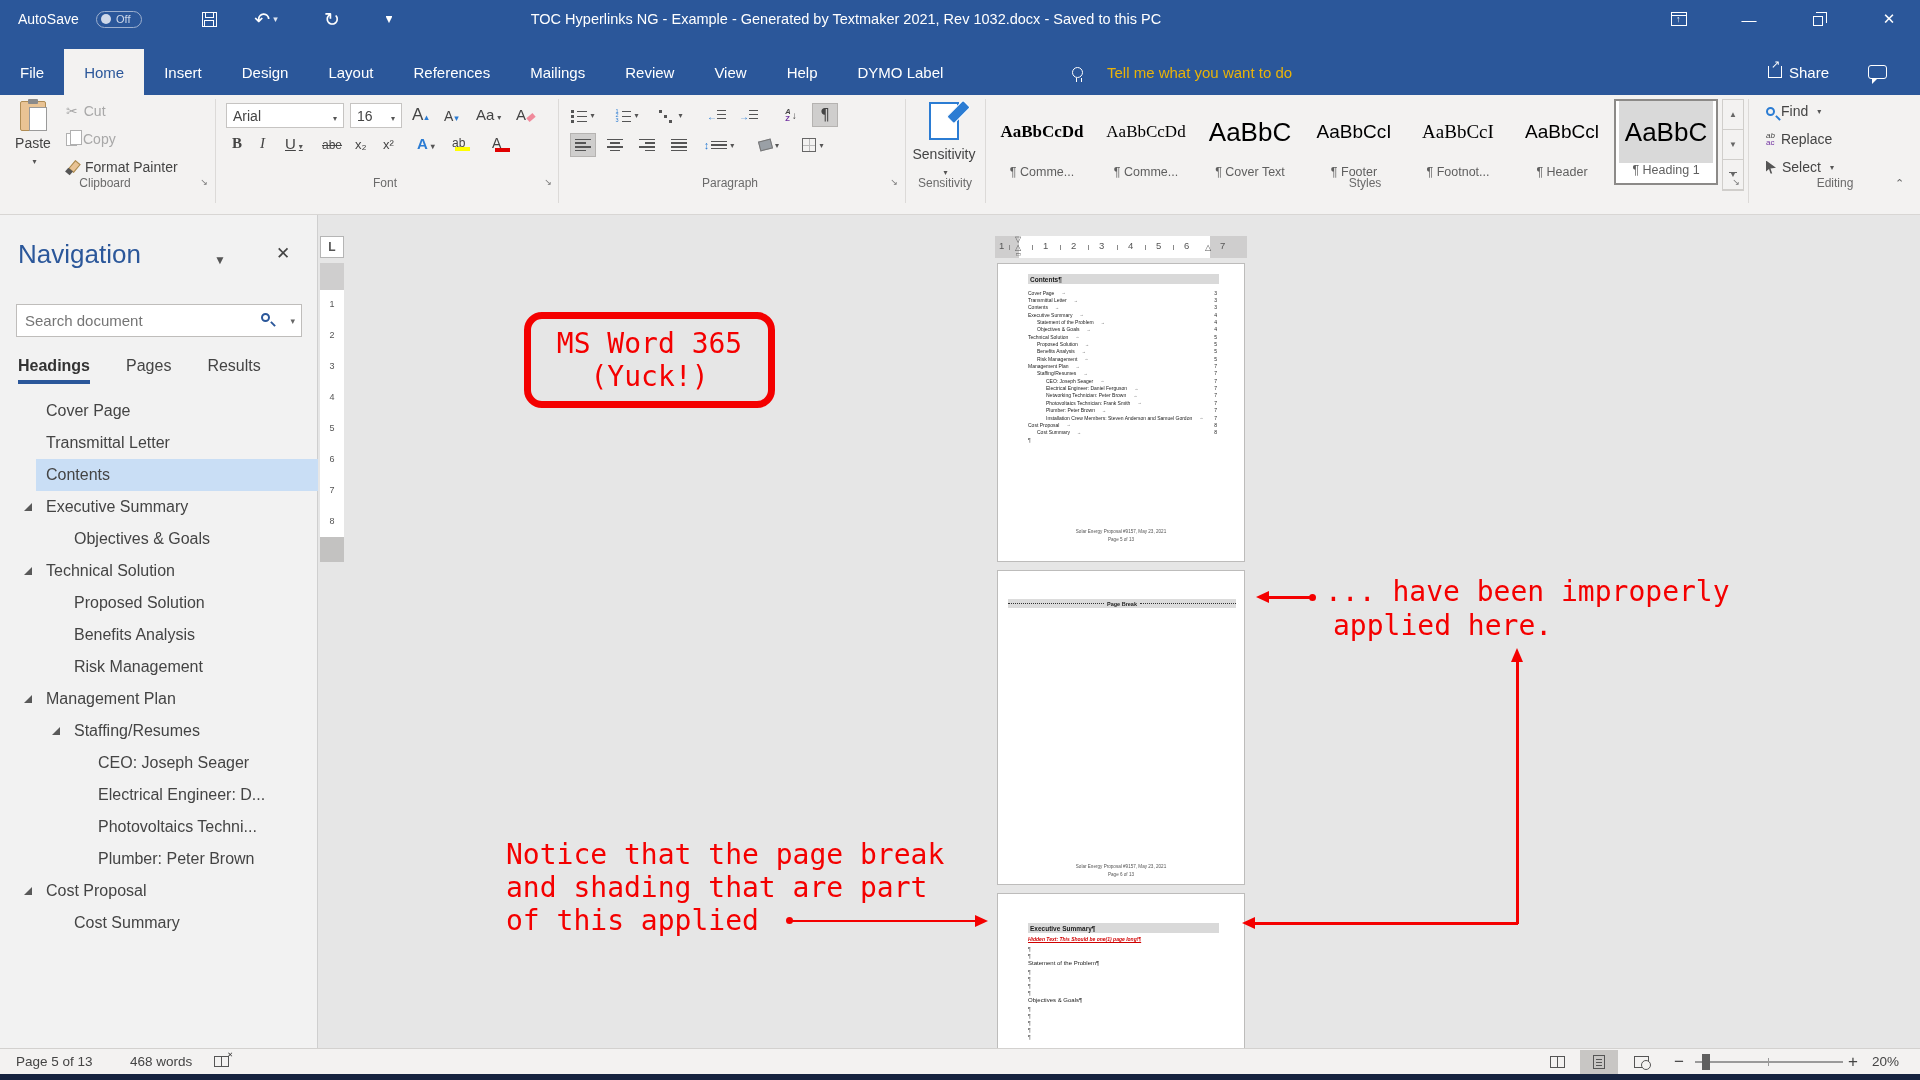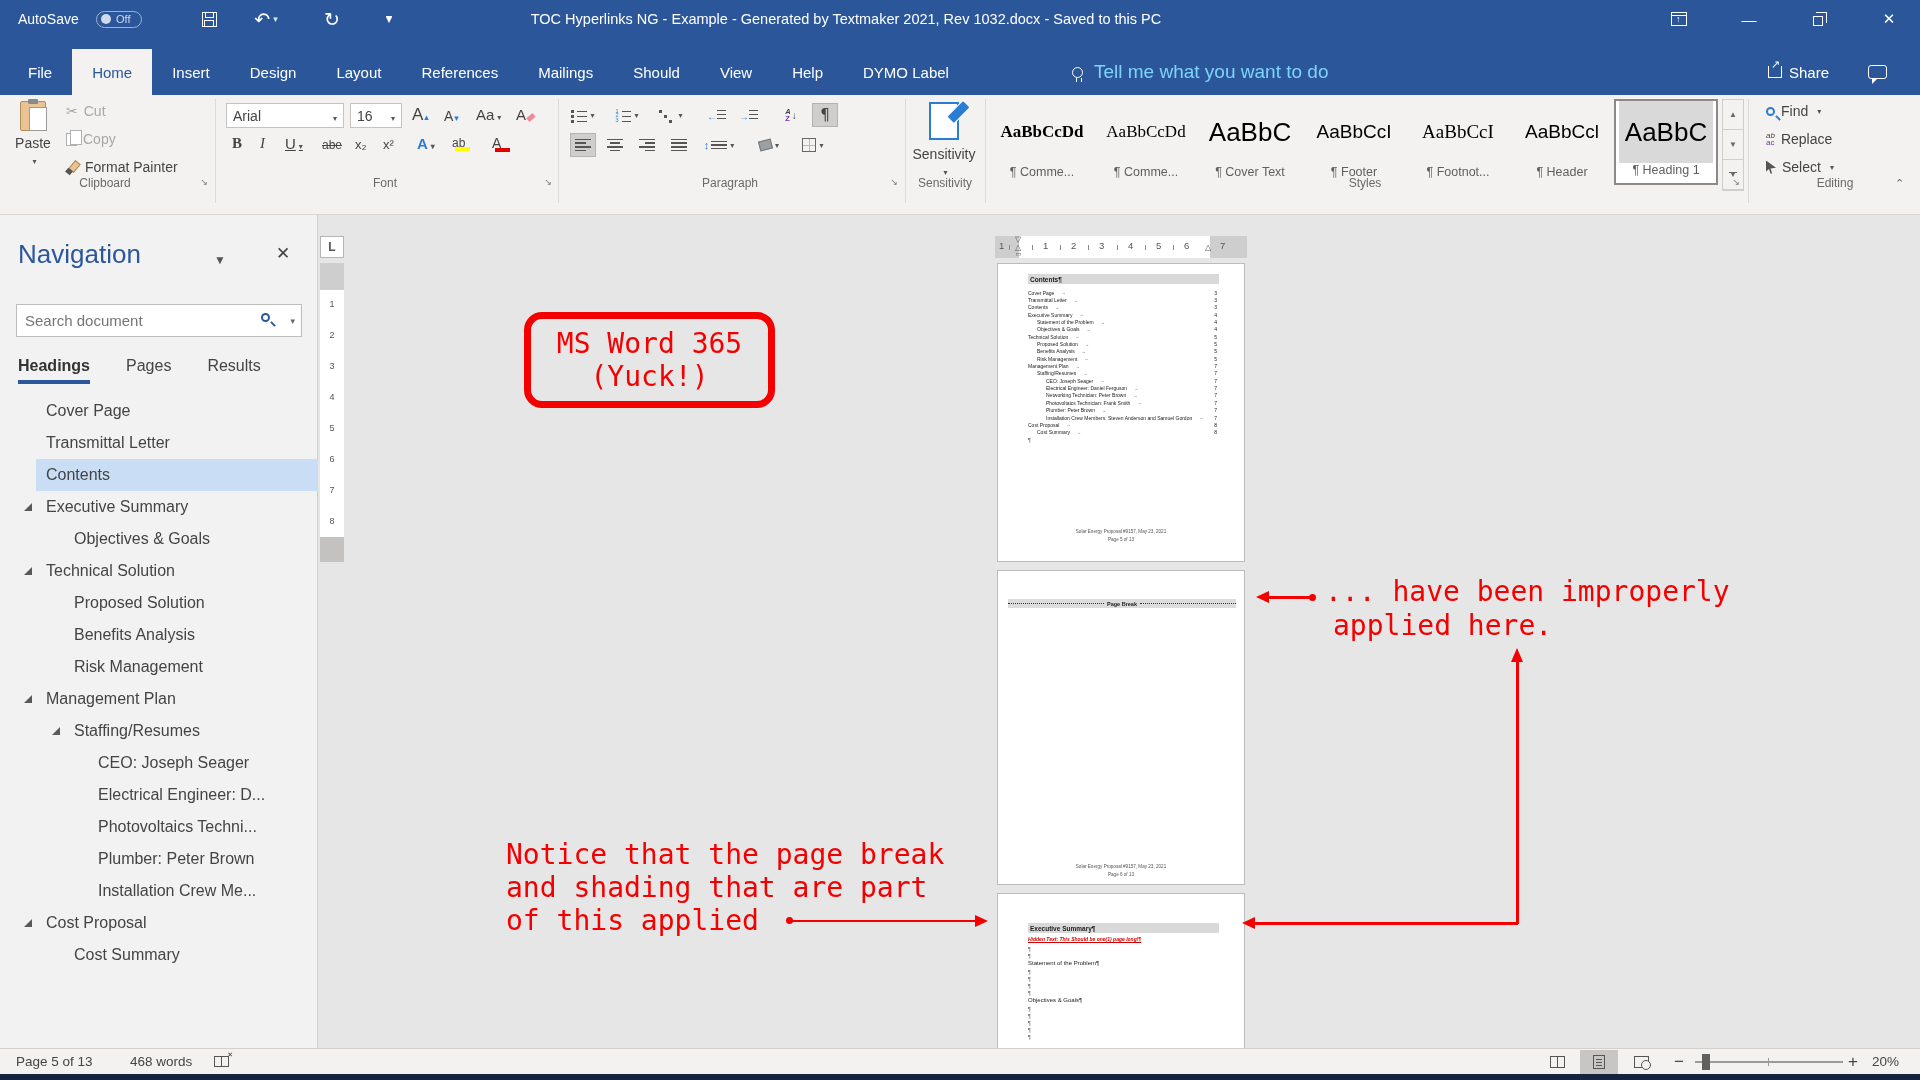--- a/index.html
+++ b/index.html
@@ -24,24 +24,24 @@
   #doc-title { position:absolute; left:846px; top:0; height:38px; transform:translateX(-50%); display:flex; align-items:center; font-size:14.5px; color:#fff; white-space:nowrap; }
   #user-name { position:absolute; right:291px; top:0; height:38px; display:flex; align-items:center; font-size:14.5px; color:#fff; }
   .win-btn { position:absolute; top:0; width:46px; height:38px; display:flex; align-items:center; justify-content:center; color:#fff; font-size:15px; }
   .ribbonopts-ic { width:16px; height:14px; border:1.4px solid #fff; position:relative; }
   .ribbonopts-ic::before { content:""; position:absolute; left:0; top:2px; width:100%; height:1.4px; background:#fff; }
   .ribbonopts-ic::after { content:"↑"; position:absolute; left:4px; top:1px; font-size:9px; }
   .restore-ic { width:10px; height:10px; border:1.4px solid #fff; position:relative; margin-top:3px; margin-left:-3px; }
   .restore-ic::before { content:""; position:absolute; left:2px; top:-5px; width:10px; height:10px; border-top:1.4px solid #fff; border-right:1.4px solid #fff; }
 
   
-  #tabs-row { position:absolute; left:8px; top:49px; height:46px; display:flex; align-items:flex-end;text-align:center; }
+  #tabs-row { position:absolute; left:0; top:49px; height:46px; display:flex; align-items:flex-end;text-align:center; }
   .rtab { height:46px; padding:0 20px; display:flex; align-items:center; font-size:15px; color:#fff; }
   .rtab.active { background:#f3f2f1; color:#2b579a; }
-  #tellme { position:absolute; left:1072px; top:49px; height:46px; display:flex; align-items:center; gap:11px; color:#7dd3fc; font-size:19px; }
+  #tellme { position:absolute; left:1072px; top:49px; height:46px; display:flex; align-items:center; gap:24px; color:#eab308; font-size:15px; }
   .bulb { width:11px; height:11px; border:1.5px solid #fff; border-radius:50%; position:relative; }
   .bulb::after { content:""; position:absolute; left:2.5px; top:10px; width:4px; height:4px; border-left:1.5px solid #fff; border-right:1.5px solid #fff; }
   #share-btn { position:absolute; left:1768px; top:49px; height:46px; display:flex; align-items:center; gap:7px; color:#fff; font-size:15px; }
   .share-ic { width:14px; height:12px; border:1.4px solid #fff; border-top:none; position:relative; }
   .share-ic::after { content:"↗"; position:absolute; left:2px; top:-8px; font-size:11px; }
   #comment-btn { position:absolute; left:1868px; top:49px; height:46px; display:flex; align-items:center; }
   .comment-ic { width:19px; height:14px; border:1.5px solid #fff; border-radius:3px; position:relative; }
   .comment-ic::after { content:""; position:absolute; left:3px; bottom:-6px; border:3px solid transparent; border-top-color:#fff; border-left-color:#fff; }
 
   
@@ -260,21 +260,21 @@
   </div>
 
   <div id="tabs-row">
     <span class="rtab">File</span>
     <span class="rtab active">Home</span>
     <span class="rtab">Insert</span>
     <span class="rtab">Design</span>
     <span class="rtab">Layout</span>
     <span class="rtab">References</span>
     <span class="rtab">Mailings</span>
-    <span class="rtab">Should</span>
+    <span class="rtab">Review</span>
     <span class="rtab">View</span>
     <span class="rtab">Help</span>
     <span class="rtab">DYMO Label</span>
   </div>
   <span id="tellme">
       <span class="bulb"></span>
       <span>Tell me what you want to do</span>
     </span>
   <span id="share-btn">
       <span class="share-ic"></span>
@@ -563,23 +563,20 @@
         <span>CEO: Joseph Seager</span>
       </div>
     <div class="nav-item l3">
         <span>Electrical Engineer: D...</span>
       </div>
     <div class="nav-item l3">
         <span>Photovoltaics Techni...</span>
       </div>
     <div class="nav-item l3">
         <span>Plumber: Peter Brown</span>
-      </div>
-    <div class="nav-item l3">
-        <span>Installation Crew Me...</span>
       </div>
     <div class="nav-item l1">
         <span class="tri"></span>
         <span>Cost Proposal</span>
       </div>
     <div class="nav-item l2">
         <span>Cost Summary</span>
       </div>
   </div>
 </div>

